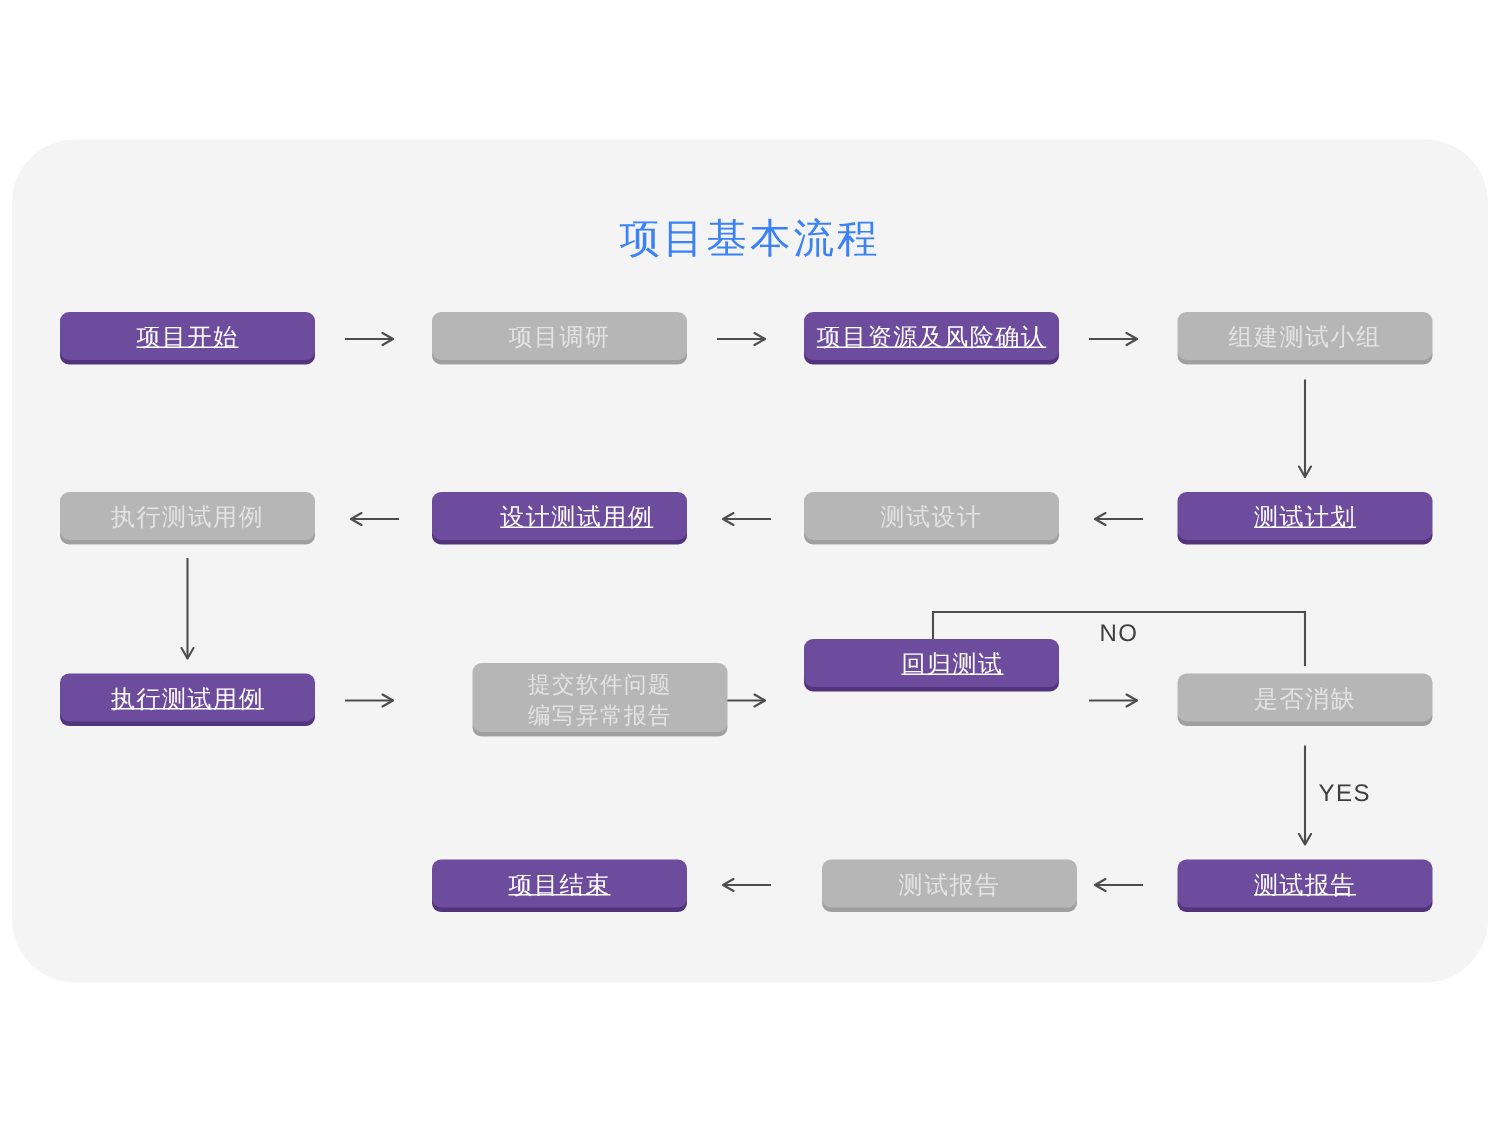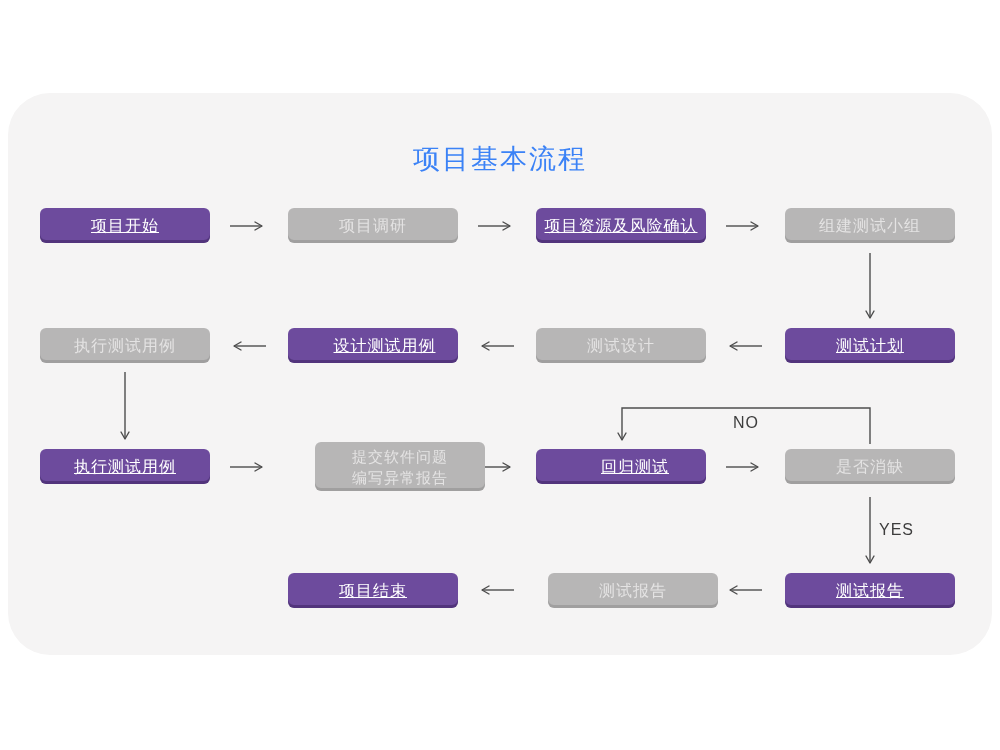--- a/index.html
+++ b/index.html
@@ -117,20 +117,20 @@
   <div class="node gray" style="left:785px; top:208px;">组建测试小组</div>
 
   <div class="node purple" style="left:785px; top:328px;">测试计划</div>
   <div class="node gray" style="left:536px; top:328px;">测试设计</div>
   <div class="node purple" style="left:288px; top:328px;padding-left:23px;">设计测试用例</div>
   <div class="node gray" style="left:40px;  top:328px;">执行测试用例</div>
 
   <div class="node purple" style="left:40px;  top:449px;">执行测试用例</div>
   <div class="node gray tall" style="left:288px; top:442px;">提交软件问题
 编写异常报告</div>
-  <div class="node purple" style="left:536px; top:449px;padding-left:28px;">回归测试</div>
+  <div class="node purple" style="left:536px; top:426px;padding-left:28px;">回归测试</div>
   <div class="node gray" style="left:785px; top:449px;">是否消缺</div>
 
   <div class="node purple" style="left:785px; top:573px;">测试报告</div>
   <div class="node gray" style="left:536px; top:573px;margin-left:12px;">测试报告</div>
   <div class="node purple" style="left:288px; top:573px;">项目结束</div>
 
 </div>
 
 </body></html>

